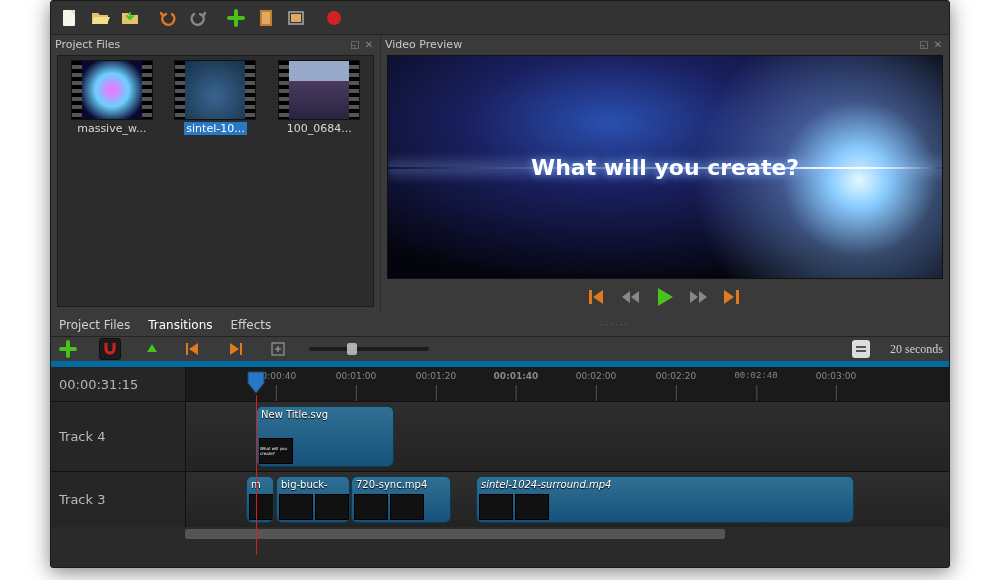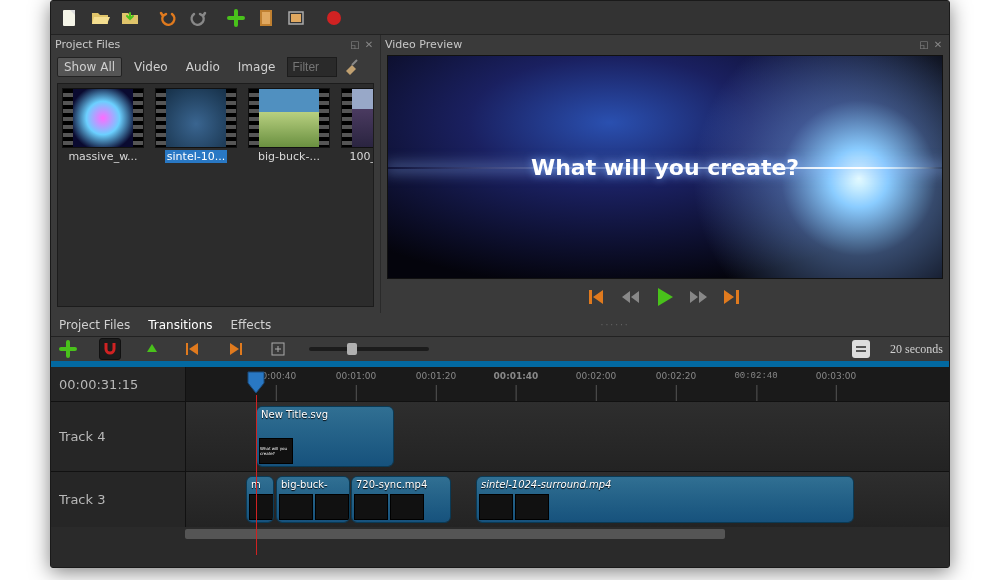--- a/index.html
+++ b/index.html
@@ -97,23 +97,23 @@
     font-size: 12px;
   }
   .brush-icon { width:20px; height:20px; }
   .files-grid {
     flex: 1;
     padding: 4px;
     background: #2c2c2c;
     border: 1px solid #1c1c1c;
     margin: 2px 6px 6px 6px;
     display: grid;
-    grid-template-columns: repeat(5, 1fr);
+    grid-template-columns: repeat(3, 1fr);
     grid-auto-rows: 90px;
-    gap: 11px;
+    gap: 4px;
     overflow: hidden;
   }
   .file-item {
     display: flex; flex-direction: column;
     align-items: center;
     cursor: pointer;
   }
   .file-thumb {
     width: 82px; height: 60px;
     background: #000;
@@ -421,57 +421,36 @@
 
   <div class="upper">
 
     <div class="panel-left">
       <div class="panel-header">
         <span>Project Files</span>
         <span class="spacer"></span>
         <span class="hicon">◱</span>
         <span class="hicon">✕</span>
       </div>
-      <div class="filter-row">
-        <span class="tab active">Show All</span>
-        <span class="tab">Video</span>
-        <span class="tab">Audio</span>
-        <span class="tab">Image</span>
-        <input type="text" placeholder="Filter" style="">
-        <span class="brush-icon">
-          <svg width="18" height="18">
-              <path d="M3 14 L9 8 L13 12 L7 18 Z" fill="#c0a070"></path>
-              <path d="M9 8 L14 3" stroke="#888" stroke-width="2"></path>
-            </svg>
-        </span>
-      </div>
       <div class="files-grid" id="files-grid">
           <div class="file-item">
             <div class="file-thumb">
               <div class="sprocket left"></div>
               <div class="sprocket right"></div>
               <div class="content" style="background:radial-gradient(circle at 50% 50%, #ff6bff, #6bd0ff 40%, #0a0a30 80%);"></div>
             </div>
             <div class="file-label">massive_w...</div>
           </div>
           <div class="file-item">
             <div class="file-thumb">
               <div class="sprocket left"></div>
               <div class="sprocket right"></div>
               <div class="content" style="background:radial-gradient(circle at 50% 60%, #3a6590, #163048);"></div>
             </div>
             <div class="file-label selected">sintel-10...</div>
-          </div>
-          <div class="file-item">
-            <div class="file-thumb">
-              <div class="sprocket left"></div>
-              <div class="sprocket right"></div>
-              <div class="content" style="background:linear-gradient(#5090c0 40%, #b8d080 40%, #6a9040);"></div>
-            </div>
-            <div class="file-label">big-buck-...</div>
           </div>
           <div class="file-item">
             <div class="file-thumb">
               <div class="sprocket left"></div>
               <div class="sprocket right"></div>
               <div class="content" style="background:linear-gradient(#98a8c8 35%, #4a3a60 35%, #2a2440);"></div>
             </div>
             <div class="file-label">100_0684...</div>
           </div>
         </div>

